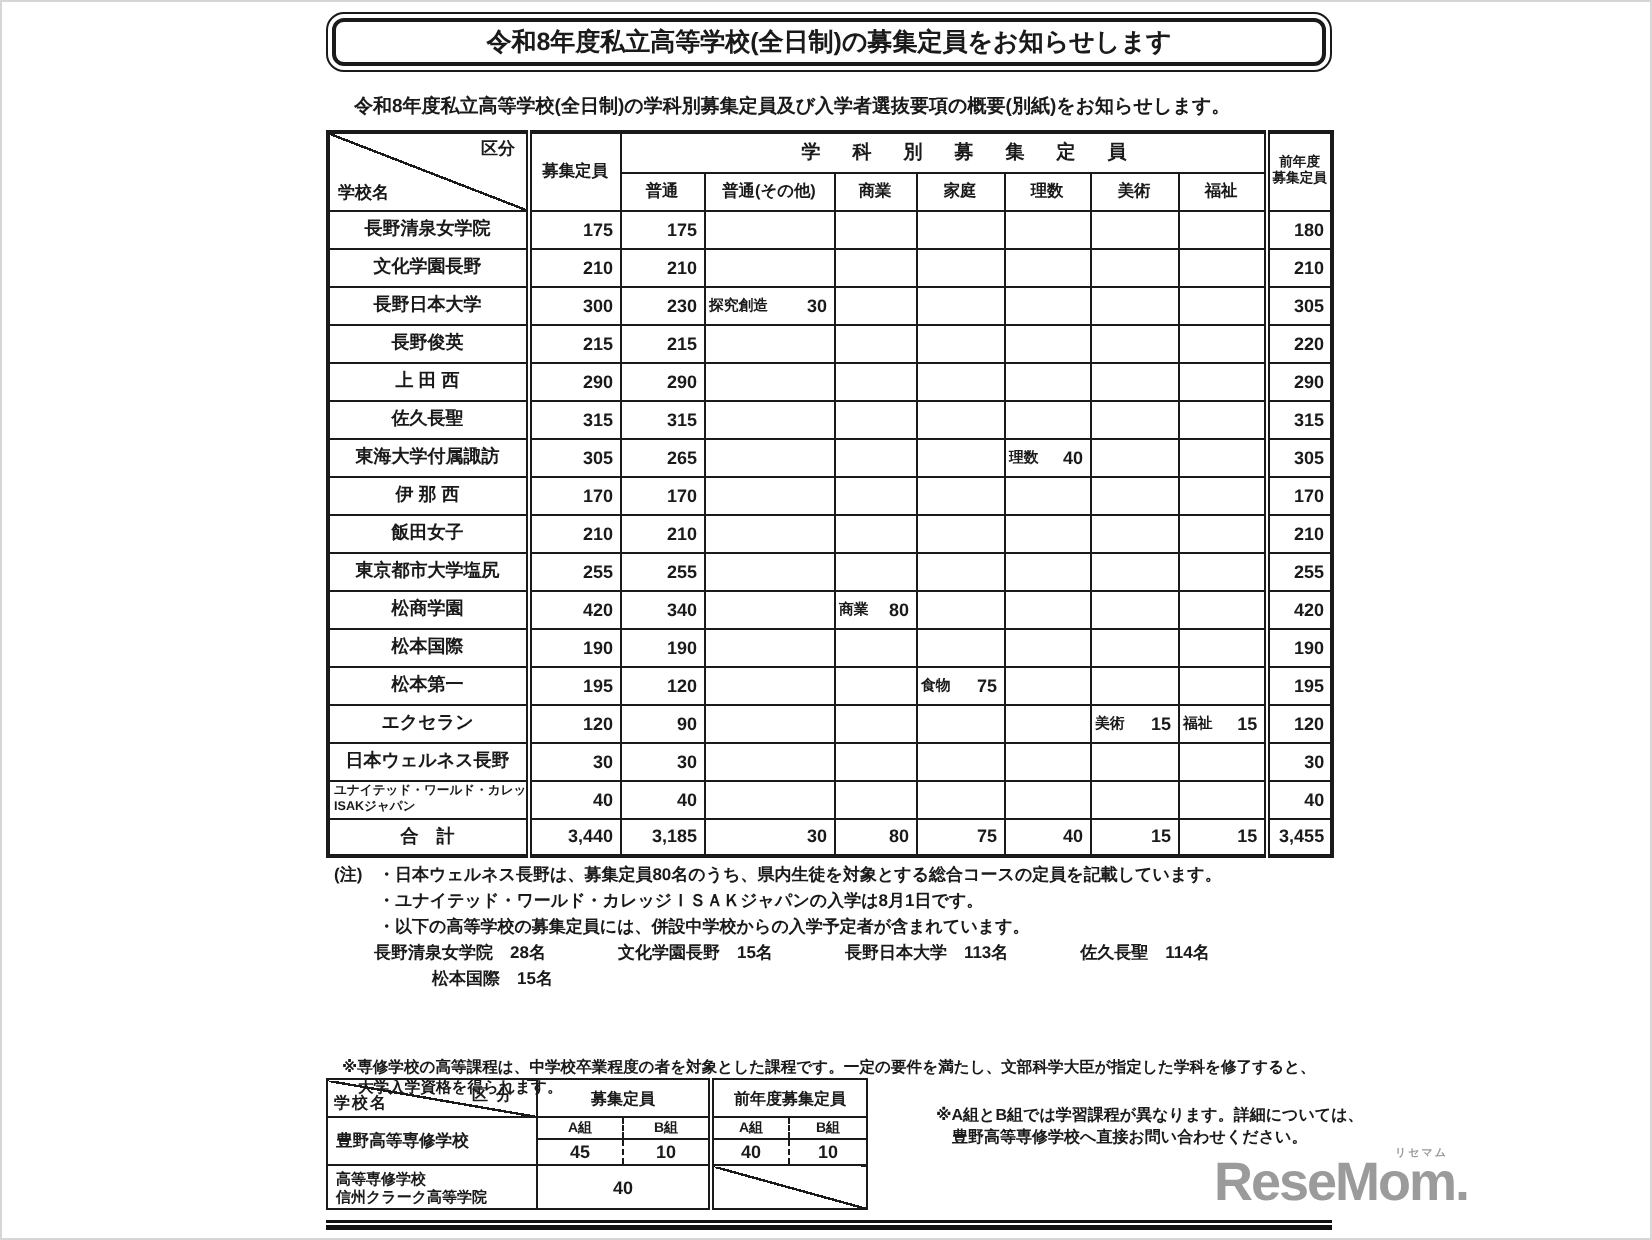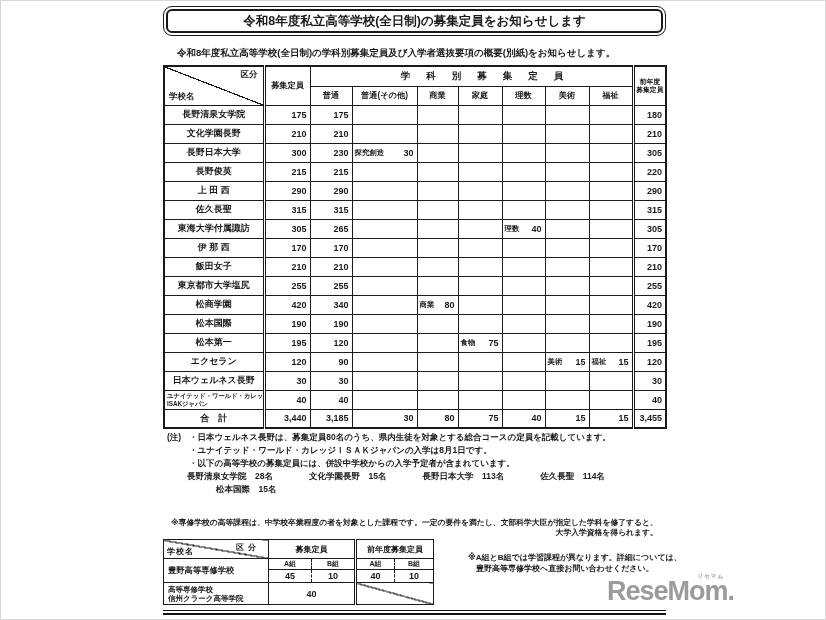--- a/index.html
+++ b/index.html
@@ -52,21 +52,21 @@
   
   .notes { position:absolute; left:166px; top:431px; font-size:8.5px; font-weight:bold; }
   .notes .line { height:13px; display:flex; white-space:nowrap; }
   .notes .tag { width:22px; }
   .notes .ind { margin-left:22px; }
   .schools { margin-left:20px; display:flex; gap:36px; }
   .schools2 { margin-left:49px; }
 
   
   .ref-heading { position:absolute; left:162px; top:502px; font-size:10px; font-weight:bold; white-space:nowrap; }
-  .ref-note { position:absolute; left:170px; top:517px; font-size:7.8px; font-weight:bold; line-height:10px; white-space:nowrap;text-align:right; }
+  .ref-note { position:absolute; left:170px; top:528px; font-size:7.8px; font-weight:bold; line-height:10px; white-space:nowrap; }
   .ref-note .l2 { margin-left:8px; }
 
   
   .rt { position:absolute; left:162px; top:538px; width:270px; border:1.5px solid #1a1a1a; }
   .rt td { border:1px solid #1a1a1a; font-size:8.5px; }
   .rt tr.hd { height:19px; }
   .rt tr.labels { height:11px; }
   .rt tr.vals { height:13px; }
   .rt tr.clark { height:22px; }
   .rt .rh { text-align:center; font-size:8px; }

